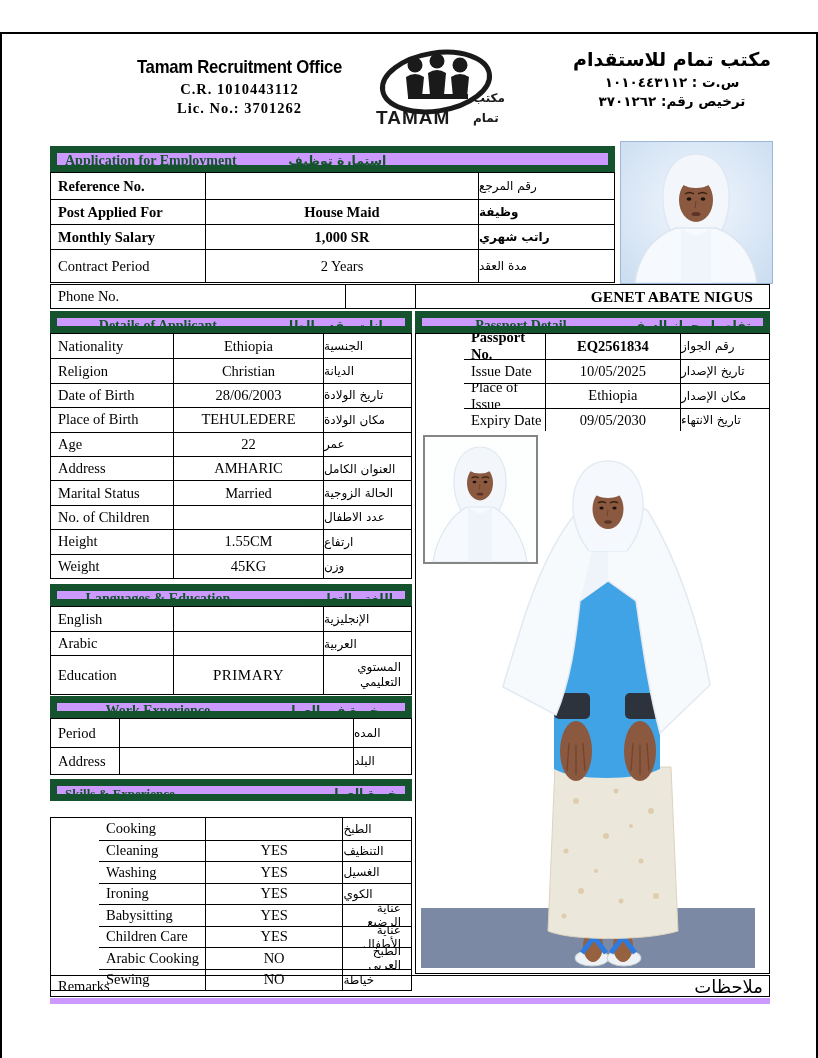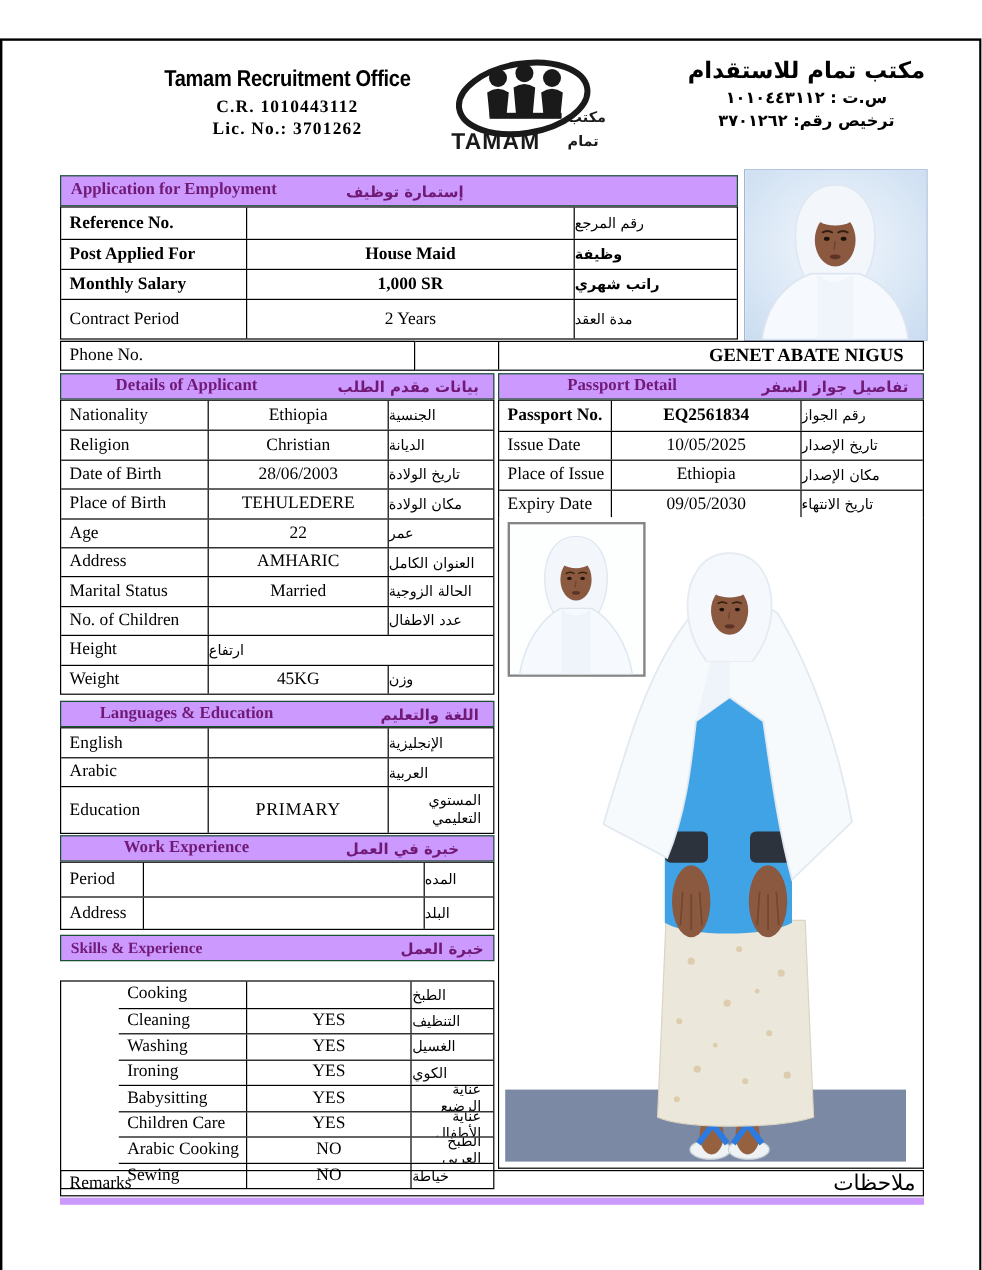--- a/index.html
+++ b/index.html
@@ -16,22 +16,22 @@
   .hdr-left { left:70px; top:20px; width:335px; text-align:center; line-height:1.35; }
   .hdr-office { font-family:"Liberation Sans", sans-serif; font-weight:bold; font-size:19px;
                 transform:scaleX(.88); transform-origin:center; letter-spacing:-0.3px; }
   .hdr-cr, .hdr-lic { font-weight:bold; font-size:14.5px; letter-spacing:1px; }
   .hdr-logo { left:366px; top:10px; width:140px; height:86px; }
   .hdr-right { left:545px; top:14px; width:250px; text-align:center; direction:rtl; }
   .hdr-ar-name { font-weight:bold; font-size:19px; margin-bottom:4px; }
   .hdr-ar-line { font-weight:bold; font-size:13.5px; margin-top:3px; }
 
   
-  .sec-hdr { background:#cc99ff; border:1px solid #14532d; color:#701a75; font-weight:bold;
-             display:flex; align-items:center; font-size:14px; }
+  .sec-hdr { background:#cc99ff; border:7px solid #14532d; color:#14532d; font-weight:bold;
+             display:flex; font-size:14px; }
   .sec-hdr .en { flex:0 0 58%; text-align:center; }
   .sec-hdr .en.left { flex:0 0 auto; text-align:left; padding-left:8px; }
   .sec-hdr .arh { flex:1; text-align:right; padding-right:12px; font-size:12.5px; font-weight:bold; }
   .sec-hdr .arh.center { text-align:center; padding-right:0; }
 
   
   .tbl { border:1px solid #000; background:#fff; }
   .trow { display:flex; align-items:center; }
   .trow + .trow { border-top:1px solid #000; }
   .tcell { height:100%; display:flex; align-items:center; overflow:hidden; }
@@ -212,20 +212,21 @@
       <div class="tcell val c2">Married</div>
       <div class="tcell arc ar c3">الحالة الزوجية</div>
     </div>
     <div class="trow h24">
       <div class="tcell lbl c1">No. of Children</div>
       <div class="tcell val c2"></div>
       <div class="tcell arc ar c3">عدد الاطفال</div>
     </div>
     <div class="trow h24">
       <div class="tcell lbl c1">Height</div>
+      <div class="tcell val c2">1.55CM</div>
       <div class="tcell arc ar c3">ارتفاع</div>
     </div>
     <div class="trow h24">
       <div class="tcell lbl c1">Weight</div>
       <div class="tcell val c2">45KG</div>
       <div class="tcell arc ar c3">وزن</div>
     </div>
   </div>
 
   <div class="abs sec-hdr" style="left:48px; top:550px; width:362px; height:22px;">
@@ -315,21 +316,21 @@
       <div class="tcell val c2">NO</div>
       <div class="tcell arc ar c3">خياطة</div>
     </div>
   </div>
 
   <div class="abs sec-hdr" style="left:413px; top:277px; width:355px; height:22px;">
     <span class="en">Passport Detail</span>
     <span class="arh ar">تفاصيل جواز السفر</span>
   </div>
 
-  <div class="abs tbl pas" style="left:413px; top:299px; width:355px;">
+  <div class="abs tbl pas" style="left:413px; top:299px; width:355px;padding-left:48px;">
     <div class="trow h245">
       <div class="tcell lbl bold c1">Passport No.</div>
       <div class="tcell val bold c2">EQ2561834</div>
       <div class="tcell arc ar c3">رقم الجواز</div>
     </div>
     <div class="trow h245">
       <div class="tcell lbl c1">Issue Date</div>
       <div class="tcell val c2">10/05/2025</div>
       <div class="tcell arc ar c3">تاريخ الإصدار</div>
     </div>

